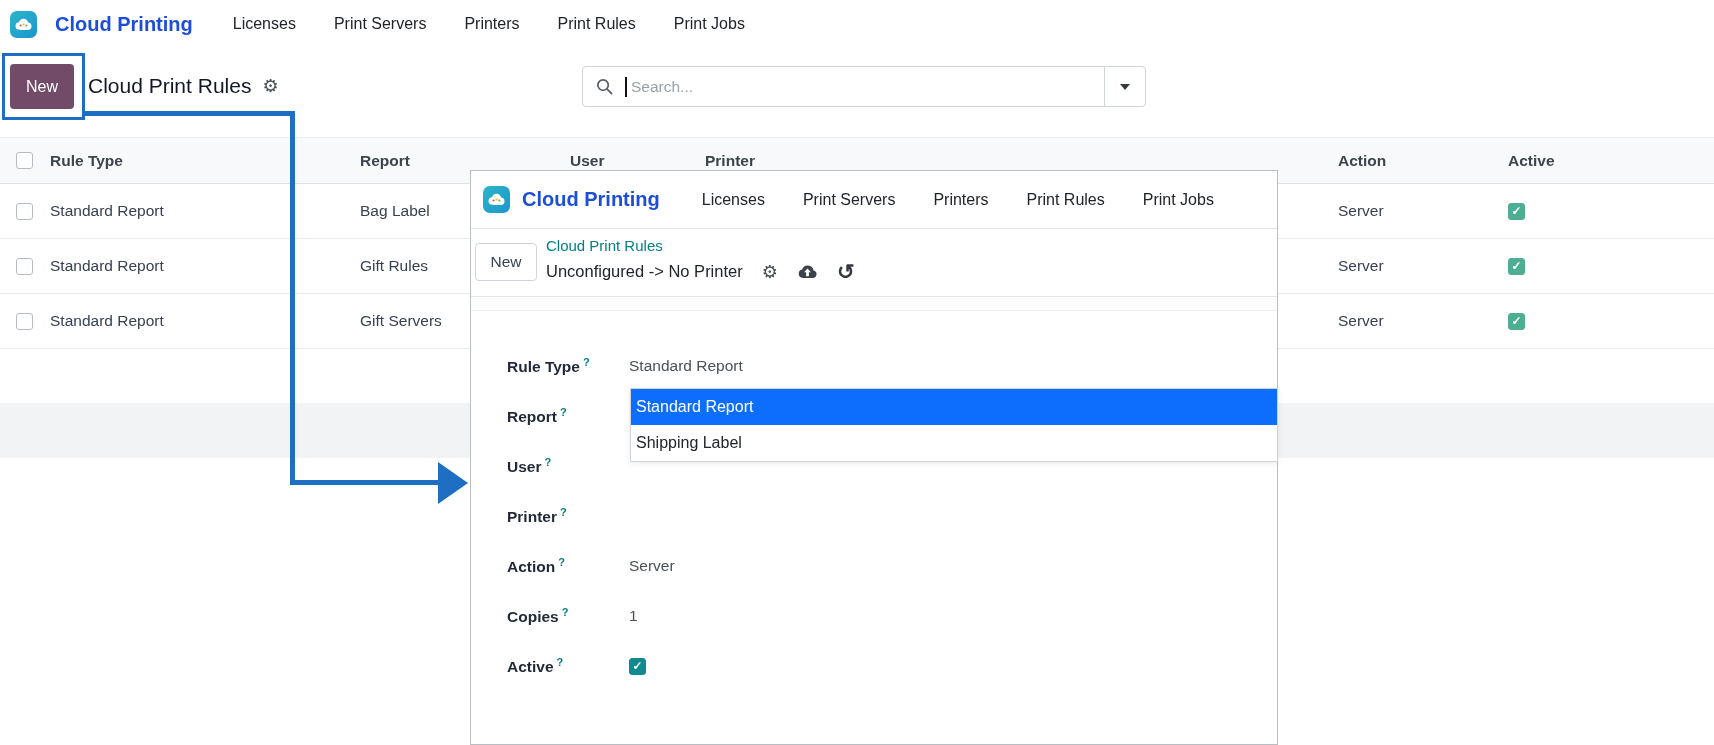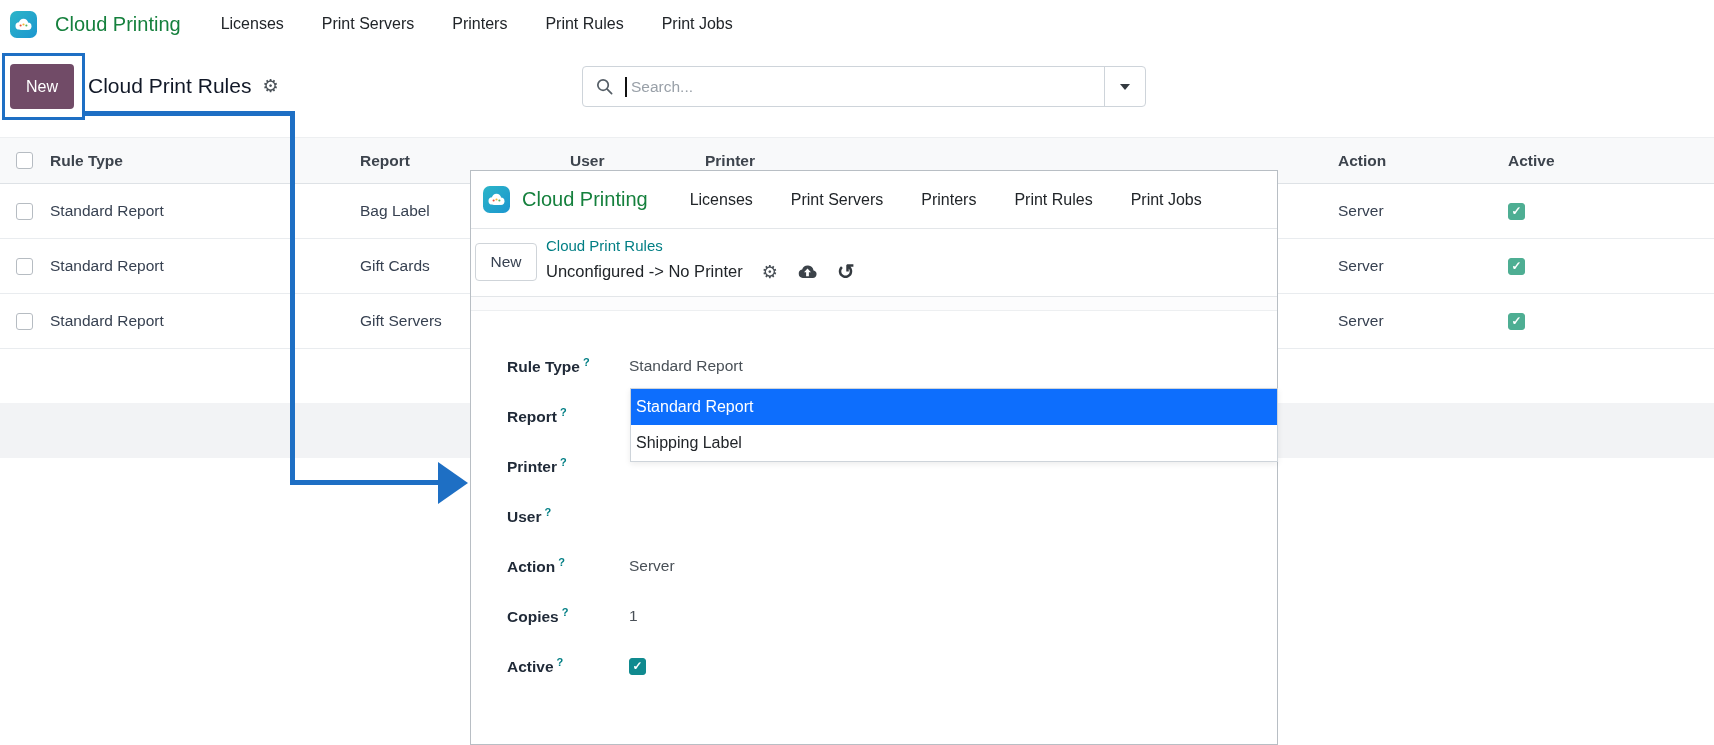--- a/index.html
+++ b/index.html
@@ -10,21 +10,21 @@
     --check_green:#4EAE93;
     --check_teal:#108A8F;
   }
   *{margin:0;padding:0;box-sizing:border-box}
   body{width:1714px;height:745px;font-family:"Liberation Sans",sans-serif;background:#fff;color:#212529;overflow:hidden}
   .page{position:relative;width:1714px;height:745px;background:#fff;overflow:hidden}
 
   
   .topbar{position:absolute;left:0;top:0;width:100%;height:48px;display:flex;align-items:center;background:#fff}
   .logo{width:27px;height:27px;margin-left:10px;flex:0 0 auto}
-  .brand{font-size:20px;font-weight:400;color:#15803d;margin-left:18px;white-space:nowrap}
+  .brand{font-size:20px;font-weight:700;color:#1d4ed8;margin-left:18px;white-space:nowrap}
   .topnav{display:flex;gap:38px;margin-left:40px;font-size:16px;color:#212529}
   .nav-item{cursor:pointer;white-space:nowrap}
 
   
   .annotation-box{position:absolute;left:2px;top:53px;width:83px;height:67px;border:3px solid var(--annotation_blue);z-index:60;background:transparent}
   .new-btn-main{position:absolute;left:10px;top:64px;width:64px;height:45px;background:var(--brand_purple);color:#fff;font-size:16px;border:none;border-radius:4px;z-index:61;font-family:inherit;cursor:pointer}
   .page-title{position:absolute;left:88px;top:74px;font-size:21px;color:#111827;display:flex;align-items:center;gap:11px}
   .gear{font-size:18px;color:#495057;cursor:pointer;line-height:1}
   .searchbar{position:absolute;left:582px;top:66px;width:564px;height:41px;border:1px solid #ced4da;border-radius:4px;display:flex;align-items:center;background:#fff}
   .search-icon{margin-left:12px;display:flex;align-items:center}
@@ -163,21 +163,21 @@
             <span>✓</span>
           </span>
         </div>
     </div>
 
     <div class="trow">
       <div class="c-check">
           <span class="cb"></span>
         </div>
       <div class="c-ruletype">Standard Report</div>
-      <div class="c-report">Gift Cards</div>
+      <div class="c-report">Gift Rules</div>
       <div class="c-user"></div>
       <div class="c-printer"></div>
       <div class="c-fill"></div>
       <div class="c-action">Server</div>
       <div class="c-active">
           <span class="cb checked">
             <span>✓</span>
           </span>
         </div>
     </div>
@@ -260,25 +260,25 @@
     <div class="form">
       <div class="frow">
         <div class="flabel"><span>Rule Type</span><sup>?</sup></div>
         <div class="fvalue">Standard Report</div>
       </div>
       <div class="frow">
         <div class="flabel"><span>Report</span><sup>?</sup></div>
         <div class="fvalue"></div>
       </div>
       <div class="frow">
+        <div class="flabel"><span>User</span><sup>?</sup></div>
+        <div class="fvalue"></div>
+      </div>
+      <div class="frow">
         <div class="flabel"><span>Printer</span><sup>?</sup></div>
-        <div class="fvalue"></div>
-      </div>
-      <div class="frow">
-        <div class="flabel"><span>User</span><sup>?</sup></div>
         <div class="fvalue"></div>
       </div>
       <div class="frow">
         <div class="flabel"><span>Action</span><sup>?</sup></div>
         <div class="fvalue">Server</div>
       </div>
       <div class="frow">
         <div class="flabel"><span>Copies</span><sup>?</sup></div>
         <div class="fvalue">1</div>
       </div>

